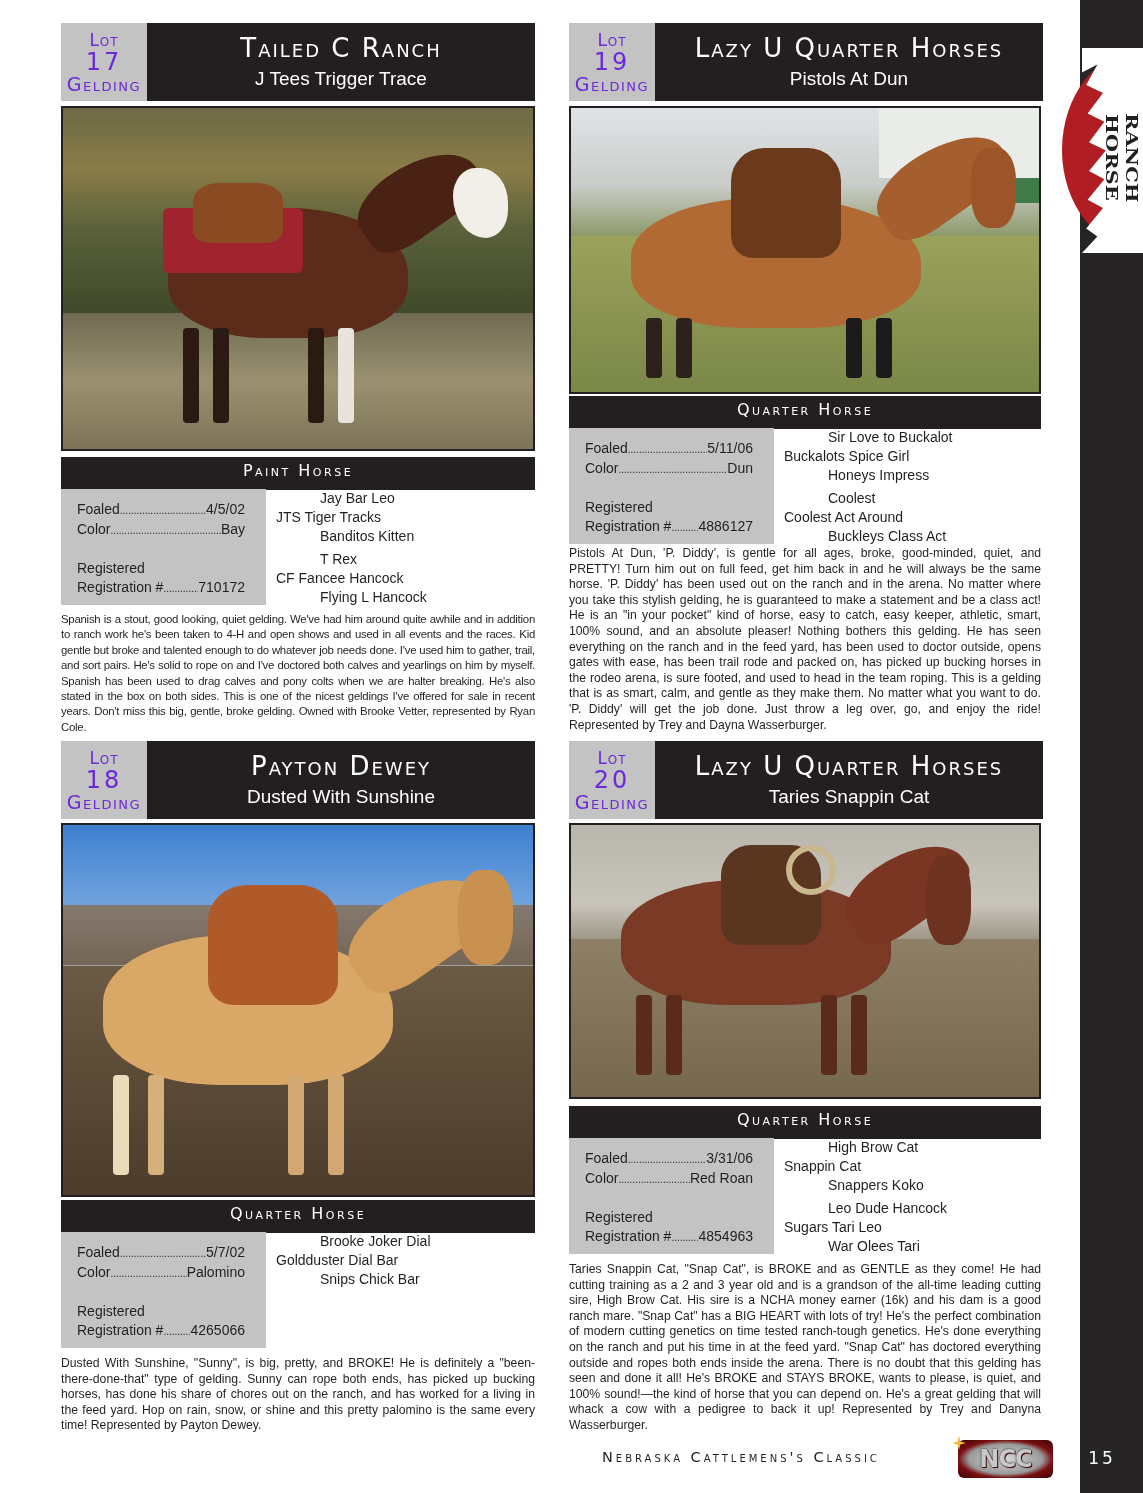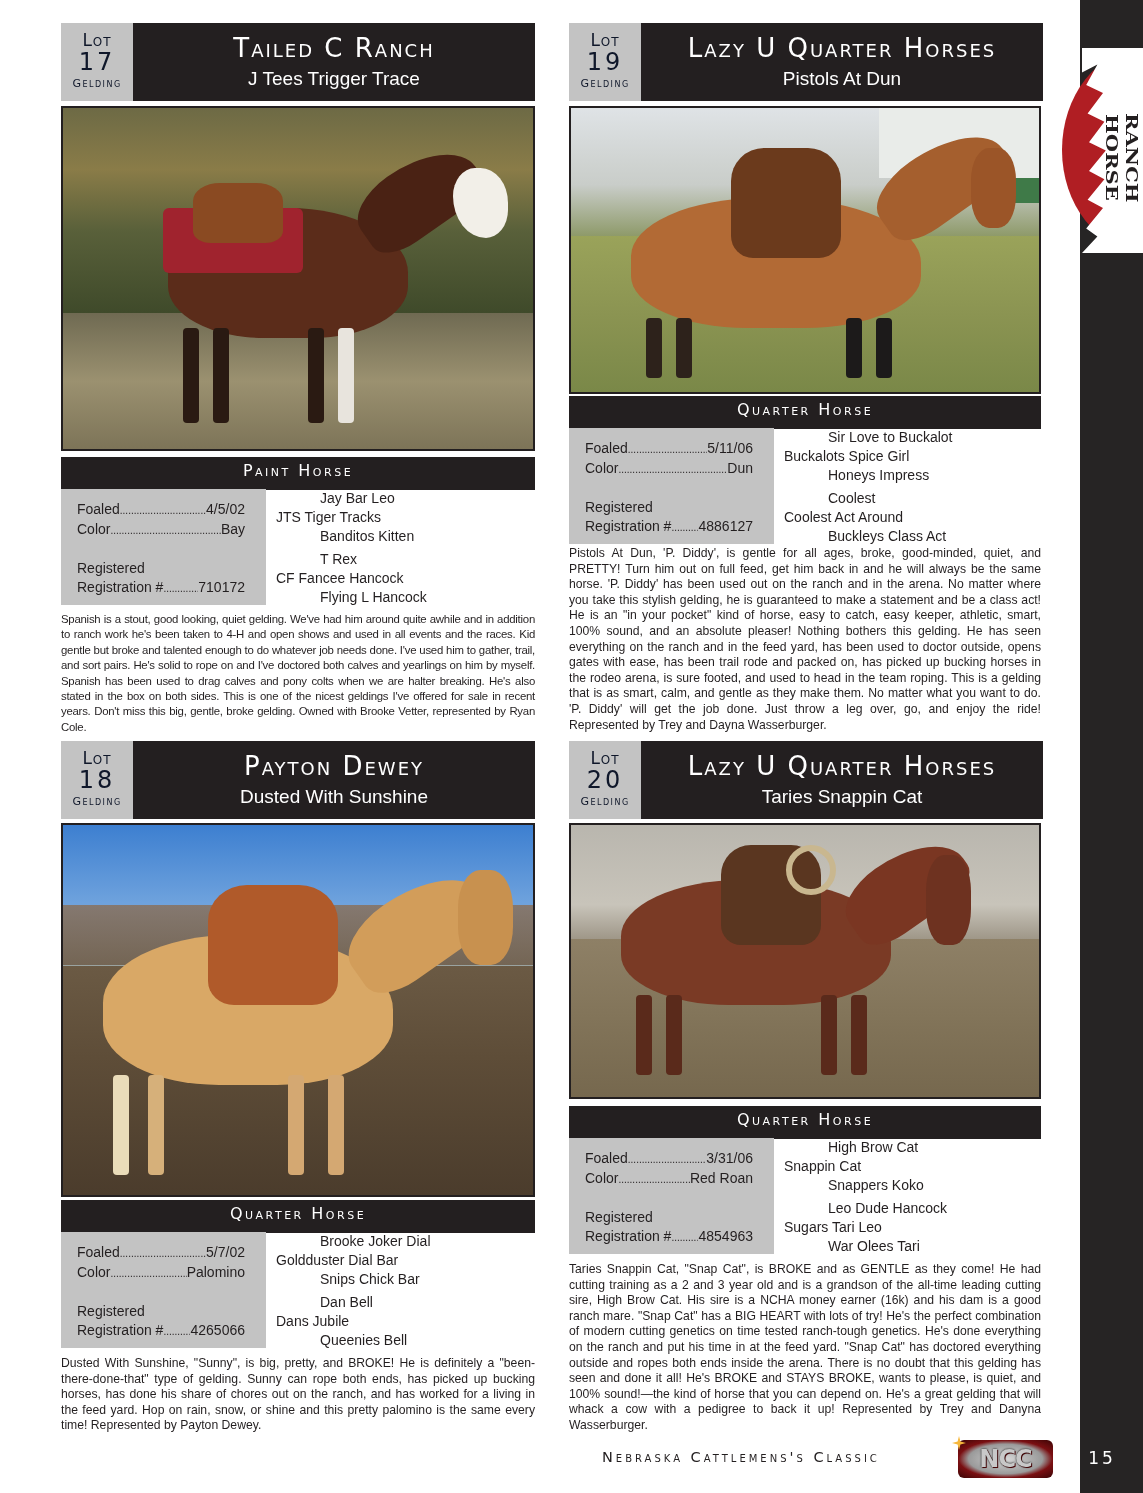--- a/index.html
+++ b/index.html
@@ -10,25 +10,25 @@
     .sidebar-badge { position: absolute; left: 1042px; top: 40px; width: 101px; height: 220px; overflow: hidden; }
     .badge-red { position: absolute; left: 20px; top: 10px; width: 160px; height: 200px; border-radius: 50%; background: #b01e23; }
     .badge-white { position: absolute; left: 40px; top: 8px; width: 70px; height: 205px; background: #ffffff;
       clip-path: polygon(0% 12%, 22% 8%, 6% 18%, 30% 22%, 8% 32%, 32% 36%, 10% 46%, 34% 50%, 10% 60%, 32% 64%, 8% 74%, 30% 78%, 6% 88%, 22% 92%, 0% 100%, 100% 100%, 100% 0%, 0% 0%); }
     .badge-text { position: absolute; left: 64px; top: 30px; width: 40px; height: 175px;
       writing-mode: vertical-rl; font-family: "DejaVu Serif", serif; font-size: 21px; letter-spacing: 0px;
       color: #231f20; font-weight: bold; transform: scaleX(0.8); text-align: center; }
 
     .lot { position: absolute; width: 474px; }
     .lot-header { display: flex; height: 78px; }
-    .lot-box { width: 72px; background: #c3c3c3; display: flex; flex-direction: column; align-items: center; justify-content: center;
-      font-family: "DejaVu Sans", sans-serif; color: #0f172a; line-height: 22px; }
+    .lot-box { width: 86px; background: #c3c3c3; display: flex; flex-direction: column; align-items: center; justify-content: center;
+      font-family: "DejaVu Sans", sans-serif; color: #6d28d9; line-height: 22px; }
     .lot-label { font-size: 17px; font-variant: small-caps; letter-spacing: 1px; }
     .lot-num { font-size: 24px; letter-spacing: 3px; }
-    .lot-sex { font-size: 11px; font-variant: small-caps; letter-spacing: 1.5px; }
+    .lot-sex { font-size: 19px; font-variant: small-caps; letter-spacing: 1.5px; }
     .lot-title { flex: 1; background: #231f20; color: #ffffff; display: flex; flex-direction: column; align-items: center; justify-content: center; }
     .consignor { font-size: 26px; font-variant: small-caps; letter-spacing: 2px; line-height: 32px; white-space: nowrap; }
     .horse-name { font-family: "Liberation Sans", sans-serif; font-size: 19px; line-height: 26px; margin-top: 2px; }
 
     .photo { position: absolute; border: 2px solid #231f20; overflow: hidden; }
     .photo .sky { position: absolute; left: 0; top: 0; right: 0; }
     .photo .ground { position: absolute; left: 0; bottom: 0; right: 0; }
     .photo .horse-body { position: absolute; border-radius: 45% 50% 40% 40%; }
     .photo .horse-neck { position: absolute; border-radius: 40% 60% 30% 30%; transform: rotate(-35deg); }
     .photo .horse-leg { position: absolute; width: 16px; border-radius: 4px; }
@@ -243,25 +243,20 @@
         <span class="dots"></span>
         <span>4265066</span>
       </div>
   </div>
   <div class="pedigree">
     <div class="ped-group">
       <div class="ped-gp">Brooke Joker Dial</div>
       <div>Goldduster Dial Bar</div>
       <div class="ped-gp">Snips Chick Bar</div>
     </div>
-    <div class="ped-group">
-      <div class="ped-gp">Dan Bell</div>
-      <div>Dans Jubile</div>
-      <div class="ped-gp">Queenies Bell</div>
-    </div>
   </div>
 </div>
 <div class="desc" style="left:61px; top:1356px; width:474px;">Dusted With Sunshine, "Sunny", is big, pretty, and BROKE! He is definitely a "been-there-done-that" type of gelding. Sunny can rope both ends, has picked up bucking horses, has done his share of chores out on the ranch, and has worked for a living in the feed yard. Hop on rain, snow, or shine and this pretty palomino is the same every time! Represented by Payton Dewey.</div>
 
 <div class="lot" style="left:569px; top:741px;">
   <div class="lot-header">
     <div class="lot-box">
       <span class="lot-label">Lot</span>
       <span class="lot-num">20</span>
       <span class="lot-sex">Gelding</span>

